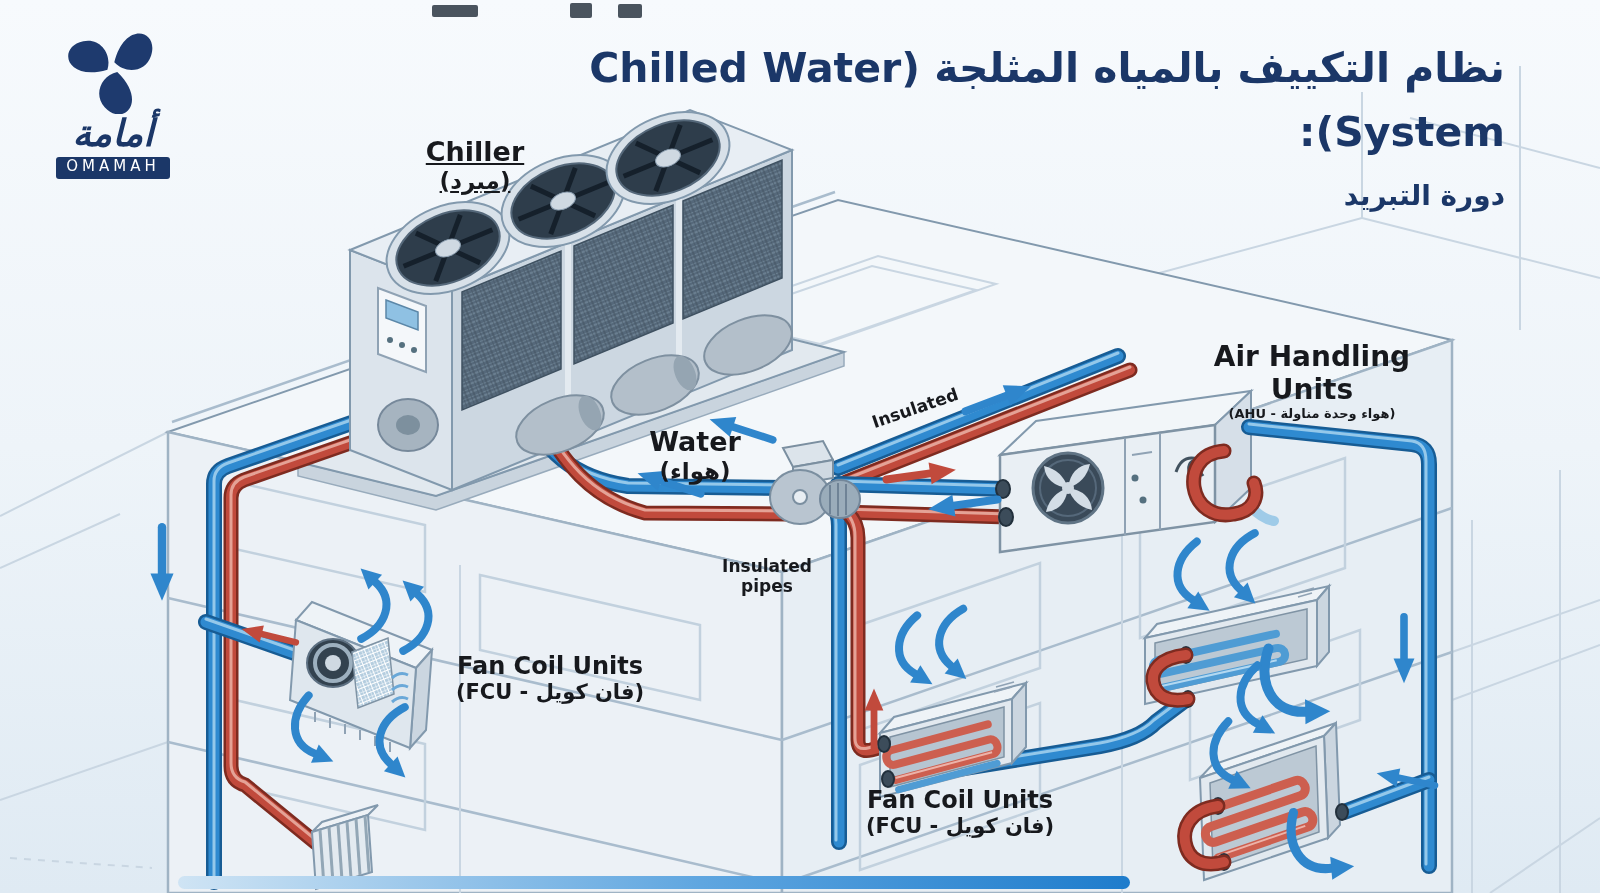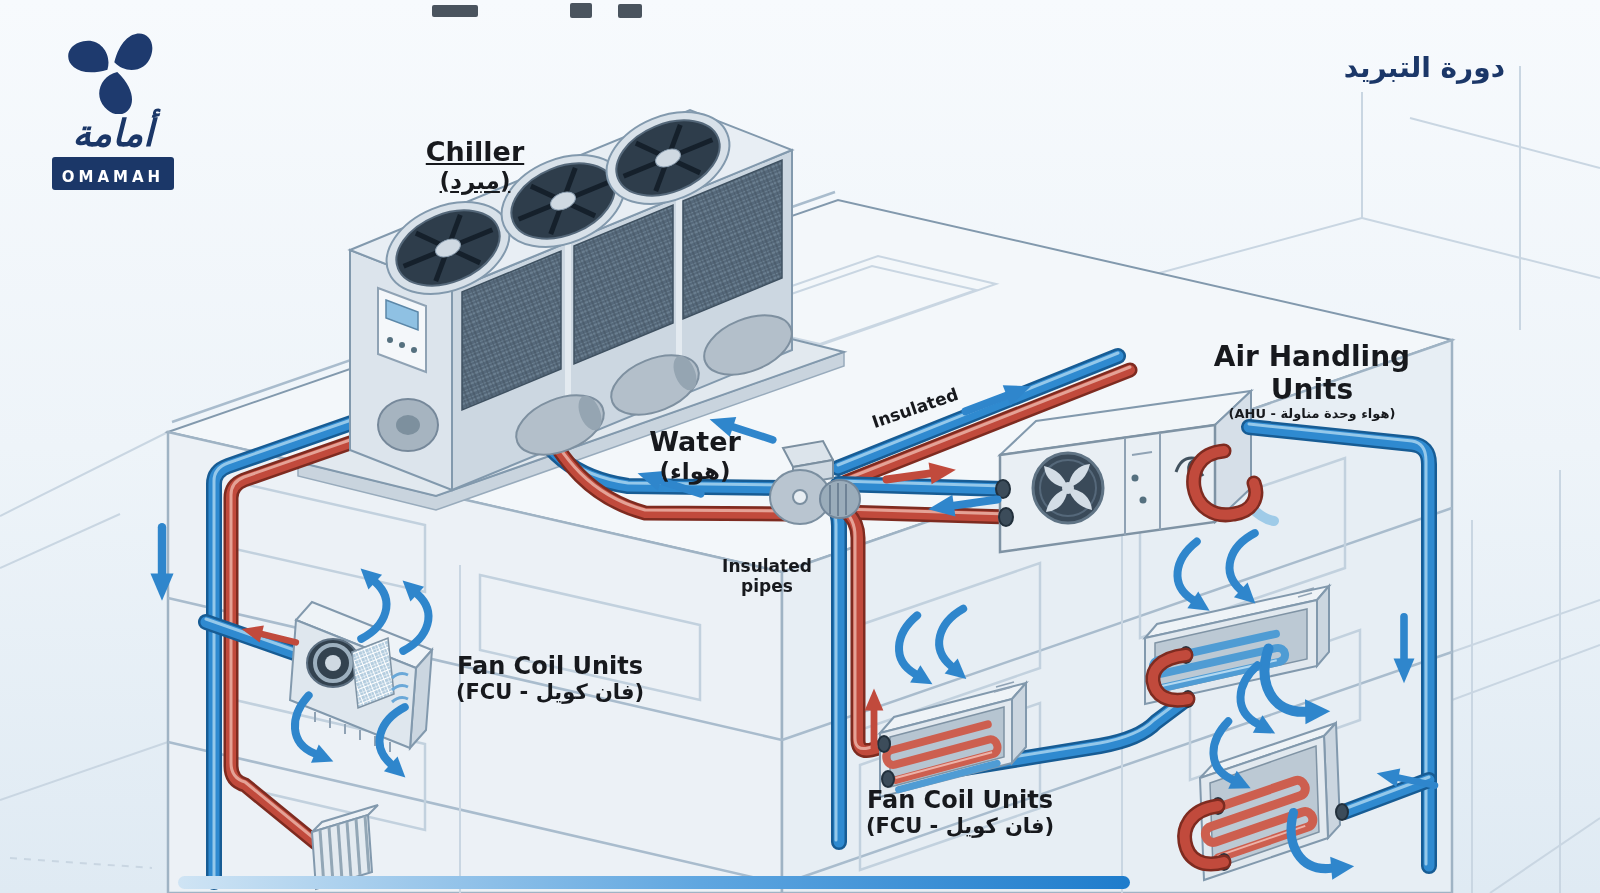--- a/index.html
+++ b/index.html
@@ -22,21 +22,21 @@
   .arrR{color:var(--hot_return,#c14a3c);}
   .lbl{position:absolute;font-weight:bold;color:var(--label,#17191d);text-align:center;line-height:1.18;}
   .lbl .en{display:block;}
   .lbl .ar{display:block;}
   #title{position:absolute;top:36px;right:95px;width:980px;text-align:right;direction:rtl;
     color:var(--title,#1b3768);font-weight:bold;font-size:41px;line-height:64px;}
   #title .t2{font-size:28px;}
   #logo{position:absolute;left:42px;top:22px;width:142px;text-align:center;}
   #logo .ar-name{display:block;color:var(--title,#1b3768);font-weight:bold;font-size:37px;line-height:40px;font-style:italic;}
   #logo .latin{display:inline-block;margin-top:3px;background:var(--title,#1b3768);color:#fff;
-    font-weight:bold;font-size:15px;letter-spacing:4px;padding:11px 10px 4px;border-radius:3px;}
+    font-weight:normal;font-size:15px;letter-spacing:4px;padding:0 10px 4px;border-radius:3px;}
   #bottombar{position:absolute;left:178px;top:876px;width:952px;height:13px;border-radius:7px;
     background:linear-gradient(90deg,#cfe4f4,#5fa6e0 55%,#1e7ccc);}
   .artifact{position:absolute;background:#2b3642;border-radius:2px;opacity:.85;}
 </style>
 </head>
 <body>
 
 <div id="stage">
 
 <svg width="1600" height="893" viewBox="0 0 1600 893">
@@ -404,20 +404,21 @@
       <path d="M3,-5 C26,-42 56,-22 40,0 C30,14 10,10 3,-5 Z" transform="rotate(-18)"></path>
       <path d="M3,-5 C26,-42 56,-22 40,0 C30,14 10,10 3,-5 Z" transform="rotate(102)"></path>
       <path d="M3,-5 C26,-42 56,-22 40,0 C30,14 10,10 3,-5 Z" transform="rotate(222)"></path>
     </g>
   </svg>
   <span class="ar-name">أمامة</span>
   <span class="latin">OMAMAH</span>
 </div>
 
 <div id="title">
+  <div class="t1">نظام التكييف بالمياه المثلجة (Chilled Water System):</div>
   <div class="t2">دورة التبريد</div>
 </div>
 
 <div class="lbl" style="left:400px;top:136px;width:150px;text-decoration:underline;">
   <span class="en" style="font-size:27px;">Chiller</span>
   <span class="ar" style="font-size:23px;">(مبرد)</span>
 </div>
 <div class="lbl" style="left:620px;top:426px;width:150px;">
   <span class="en" style="font-size:27px;">Water</span>
   <span class="ar" style="font-size:23px;">(هواء)</span>

